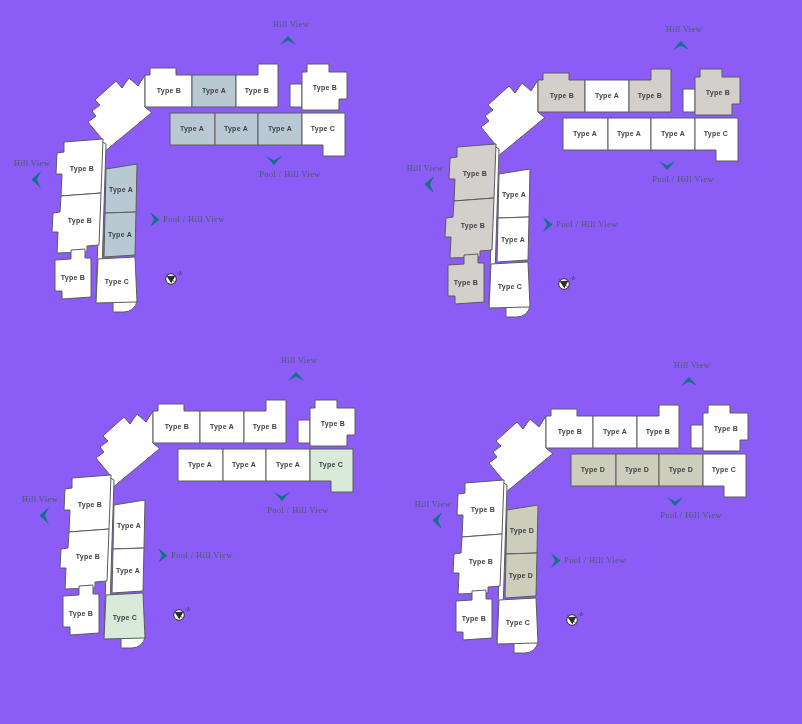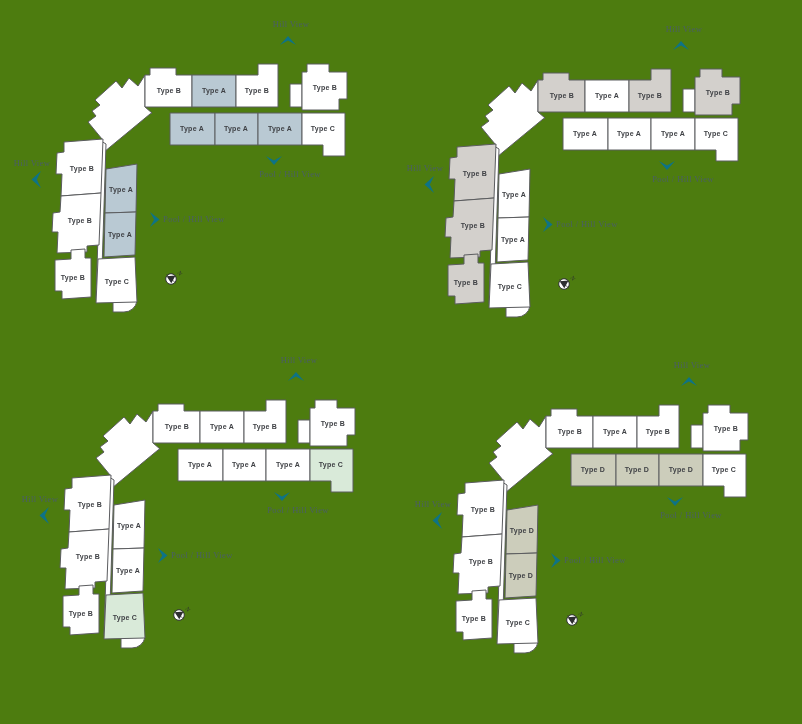--- a/index.html
+++ b/index.html
@@ -1,16 +1,16 @@
 <!DOCTYPE html>
 <html><head>
 <meta charset="utf-8">
 <style>
   html,body{margin:0;padding:0;background:#ffffff;}
-  #stage{position:relative;width:802px;height:724px;background:#4d7c0f;overflow:hidden;}
+  #stage{position:relative;width:802px;height:724px;background:#8b5cf6;overflow:hidden;}
   svg{display:block;}
   text{user-select:none;}
   .unit-label{font-family:"Liberation Sans",sans-serif;font-weight:700;letter-spacing:.25px;}
   .view-label{font-family:"Liberation Serif",serif;letter-spacing:.4px;}
   .north-label{font-family:"Liberation Serif",serif;}
 </style>
 </head>
 <body>
 
 <div id="stage">

